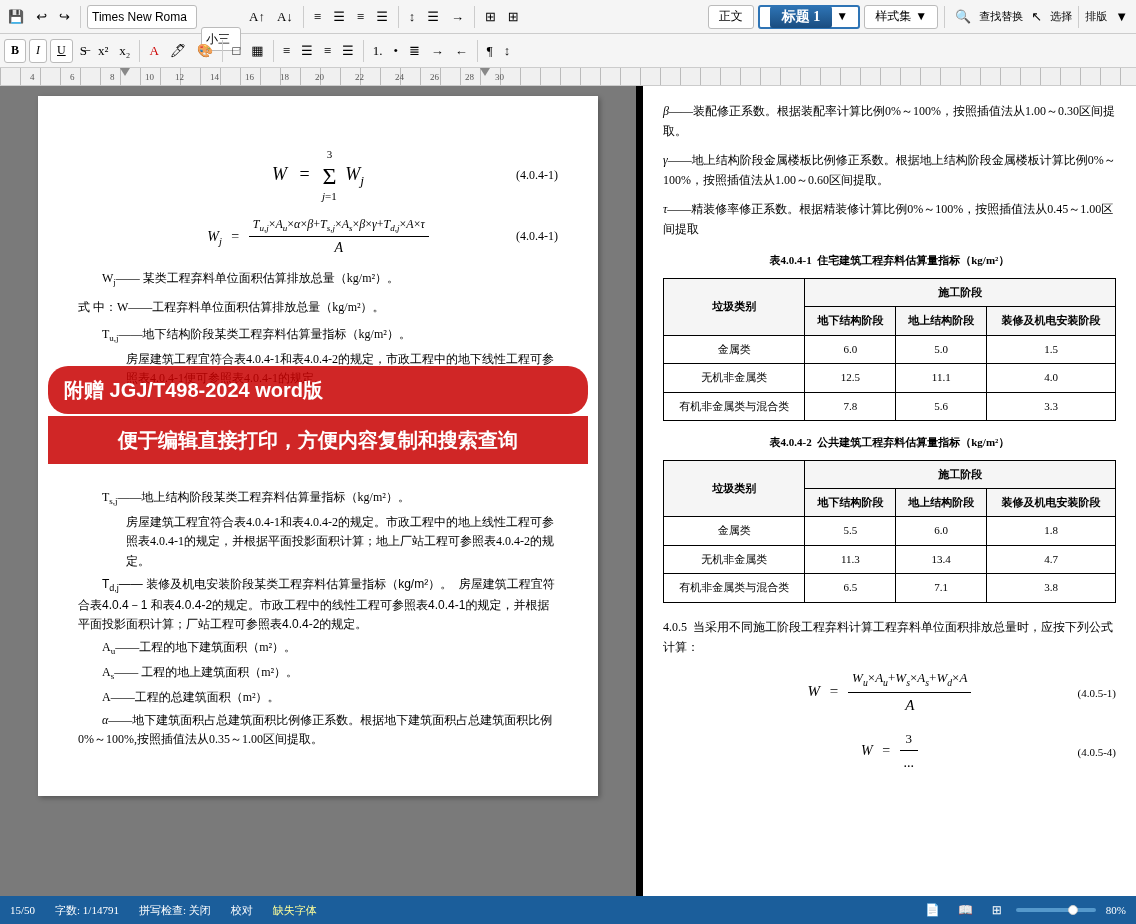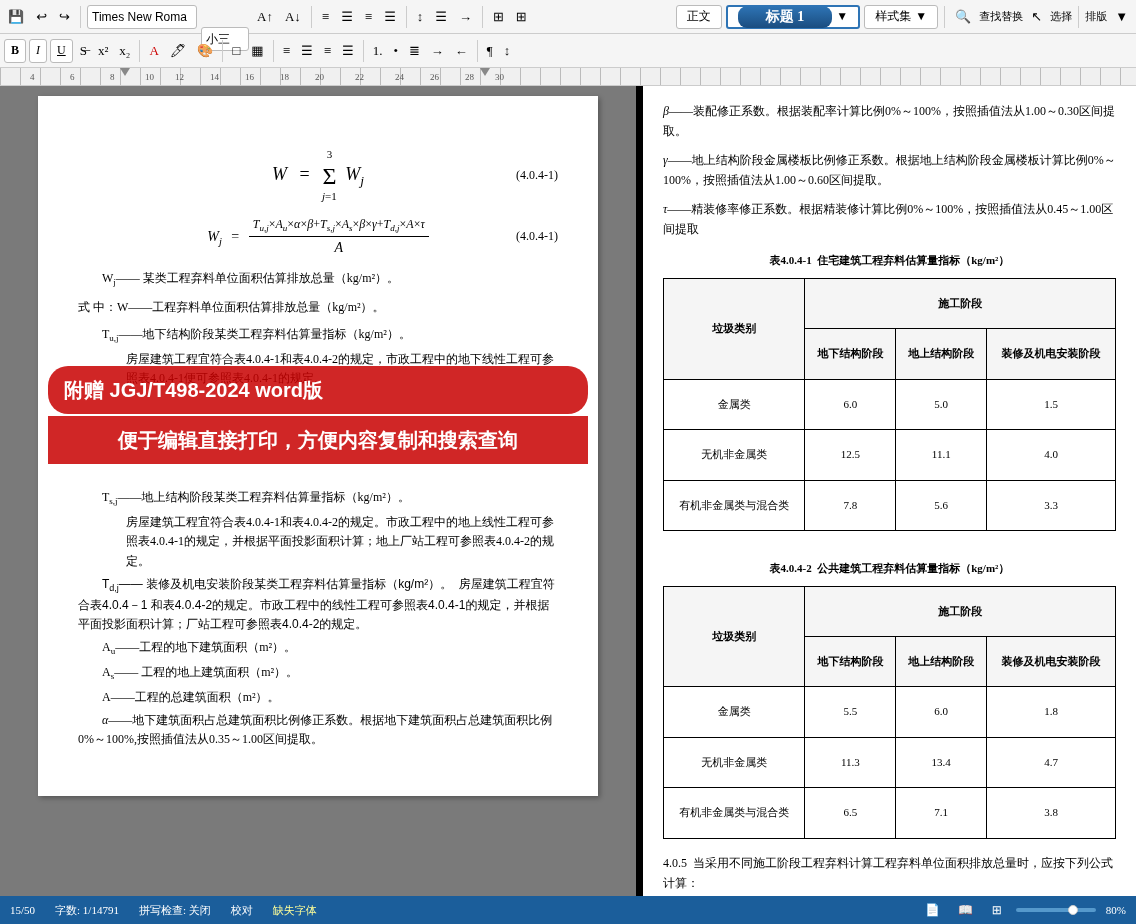--- a/index.html
+++ b/index.html
@@ -30,21 +30,21 @@
     .tb-separator { width: 1px; height: 22px; background: #ccc; margin: 0 2px; }
     .font-name-box {
       width: 110px;
       height: 24px;
       border: 1px solid #bbb;
       border-radius: 3px;
       padding: 0 4px;
       font-size: 12px;
     }
     .font-size-box {
-      width: 48px;
+      width: 40px;
       height: 24px;
       border: 1px solid #bbb;
       border-radius: 3px;
       padding: 0 4px;
       font-size: 12px;
       margin-top: 45px;
     }
     #toolbar-format {
       background: #f5f5f5;
       border-bottom: 1px solid #ccc;
@@ -210,21 +210,21 @@
 
     
     .data-table {
       width: 100%;
       border-collapse: collapse;
       margin: 8px 0;
       font-size: 11px;
     }
     .data-table th, .data-table td {
       border: 1px solid #000;
-      padding: 17px 6px;
+      padding: 6px 6px;
       text-align: center;
       line-height: 1.4;
     }
     .data-table th {
       background: #f5f5f5;
       font-weight: bold;
     }
     .table-title {
       text-align: center;
       font-size: 11px;
@@ -311,21 +311,21 @@
 
   <span class="toolbar-icon">⊞</span>
   <span class="toolbar-icon">⊞</span>
 
   <div class="right-tools">
 
     <div class="style-box">
       <span>正文</span>
     </div>
     <div class="style-box style-active">
-      <span class="style-heading" style="padding:2px 28px; border-radius:9px;">标题 1</span>
+      <span class="style-heading" style="padding:2px 12px; border-radius:3px;">标题 1</span>
       <span style="margin-left:4px;">▼</span>
     </div>
     <div class="style-box">
       <span>样式集</span>
       <span style="margin-left:4px;">▼</span>
     </div>
     <div class="tb-separator"></div>
     <span class="toolbar-icon">🔍</span>
     <span style="font-size:11px; cursor:pointer;">查找替换</span>
     <span class="toolbar-icon">↖</span>
@@ -516,21 +516,21 @@
         </tr>
         <tr>
           <td>有机非金属类与混合类</td>
           <td>7.8</td>
           <td>5.6</td>
           <td>3.3</td>
         </tr>
       </tbody>
     </table>
 
-    <p class="table-title" style="margin-top:28px;">表4.0.4-2&nbsp; 公共建筑工程弃料估算量指标（kg/m²）</p>
+    <p class="table-title" style="margin-top:12px;">表4.0.4-2&nbsp; 公共建筑工程弃料估算量指标（kg/m²）</p>
     <table class="data-table">
       <thead>
         <tr>
           <th rowspan="2">垃圾类别</th>
           <th colspan="3">施工阶段</th>
         </tr>
         <tr>
           <th>地下结构阶段</th>
           <th>地上结构阶段</th>
           <th>装修及机电安装阶段</th>

